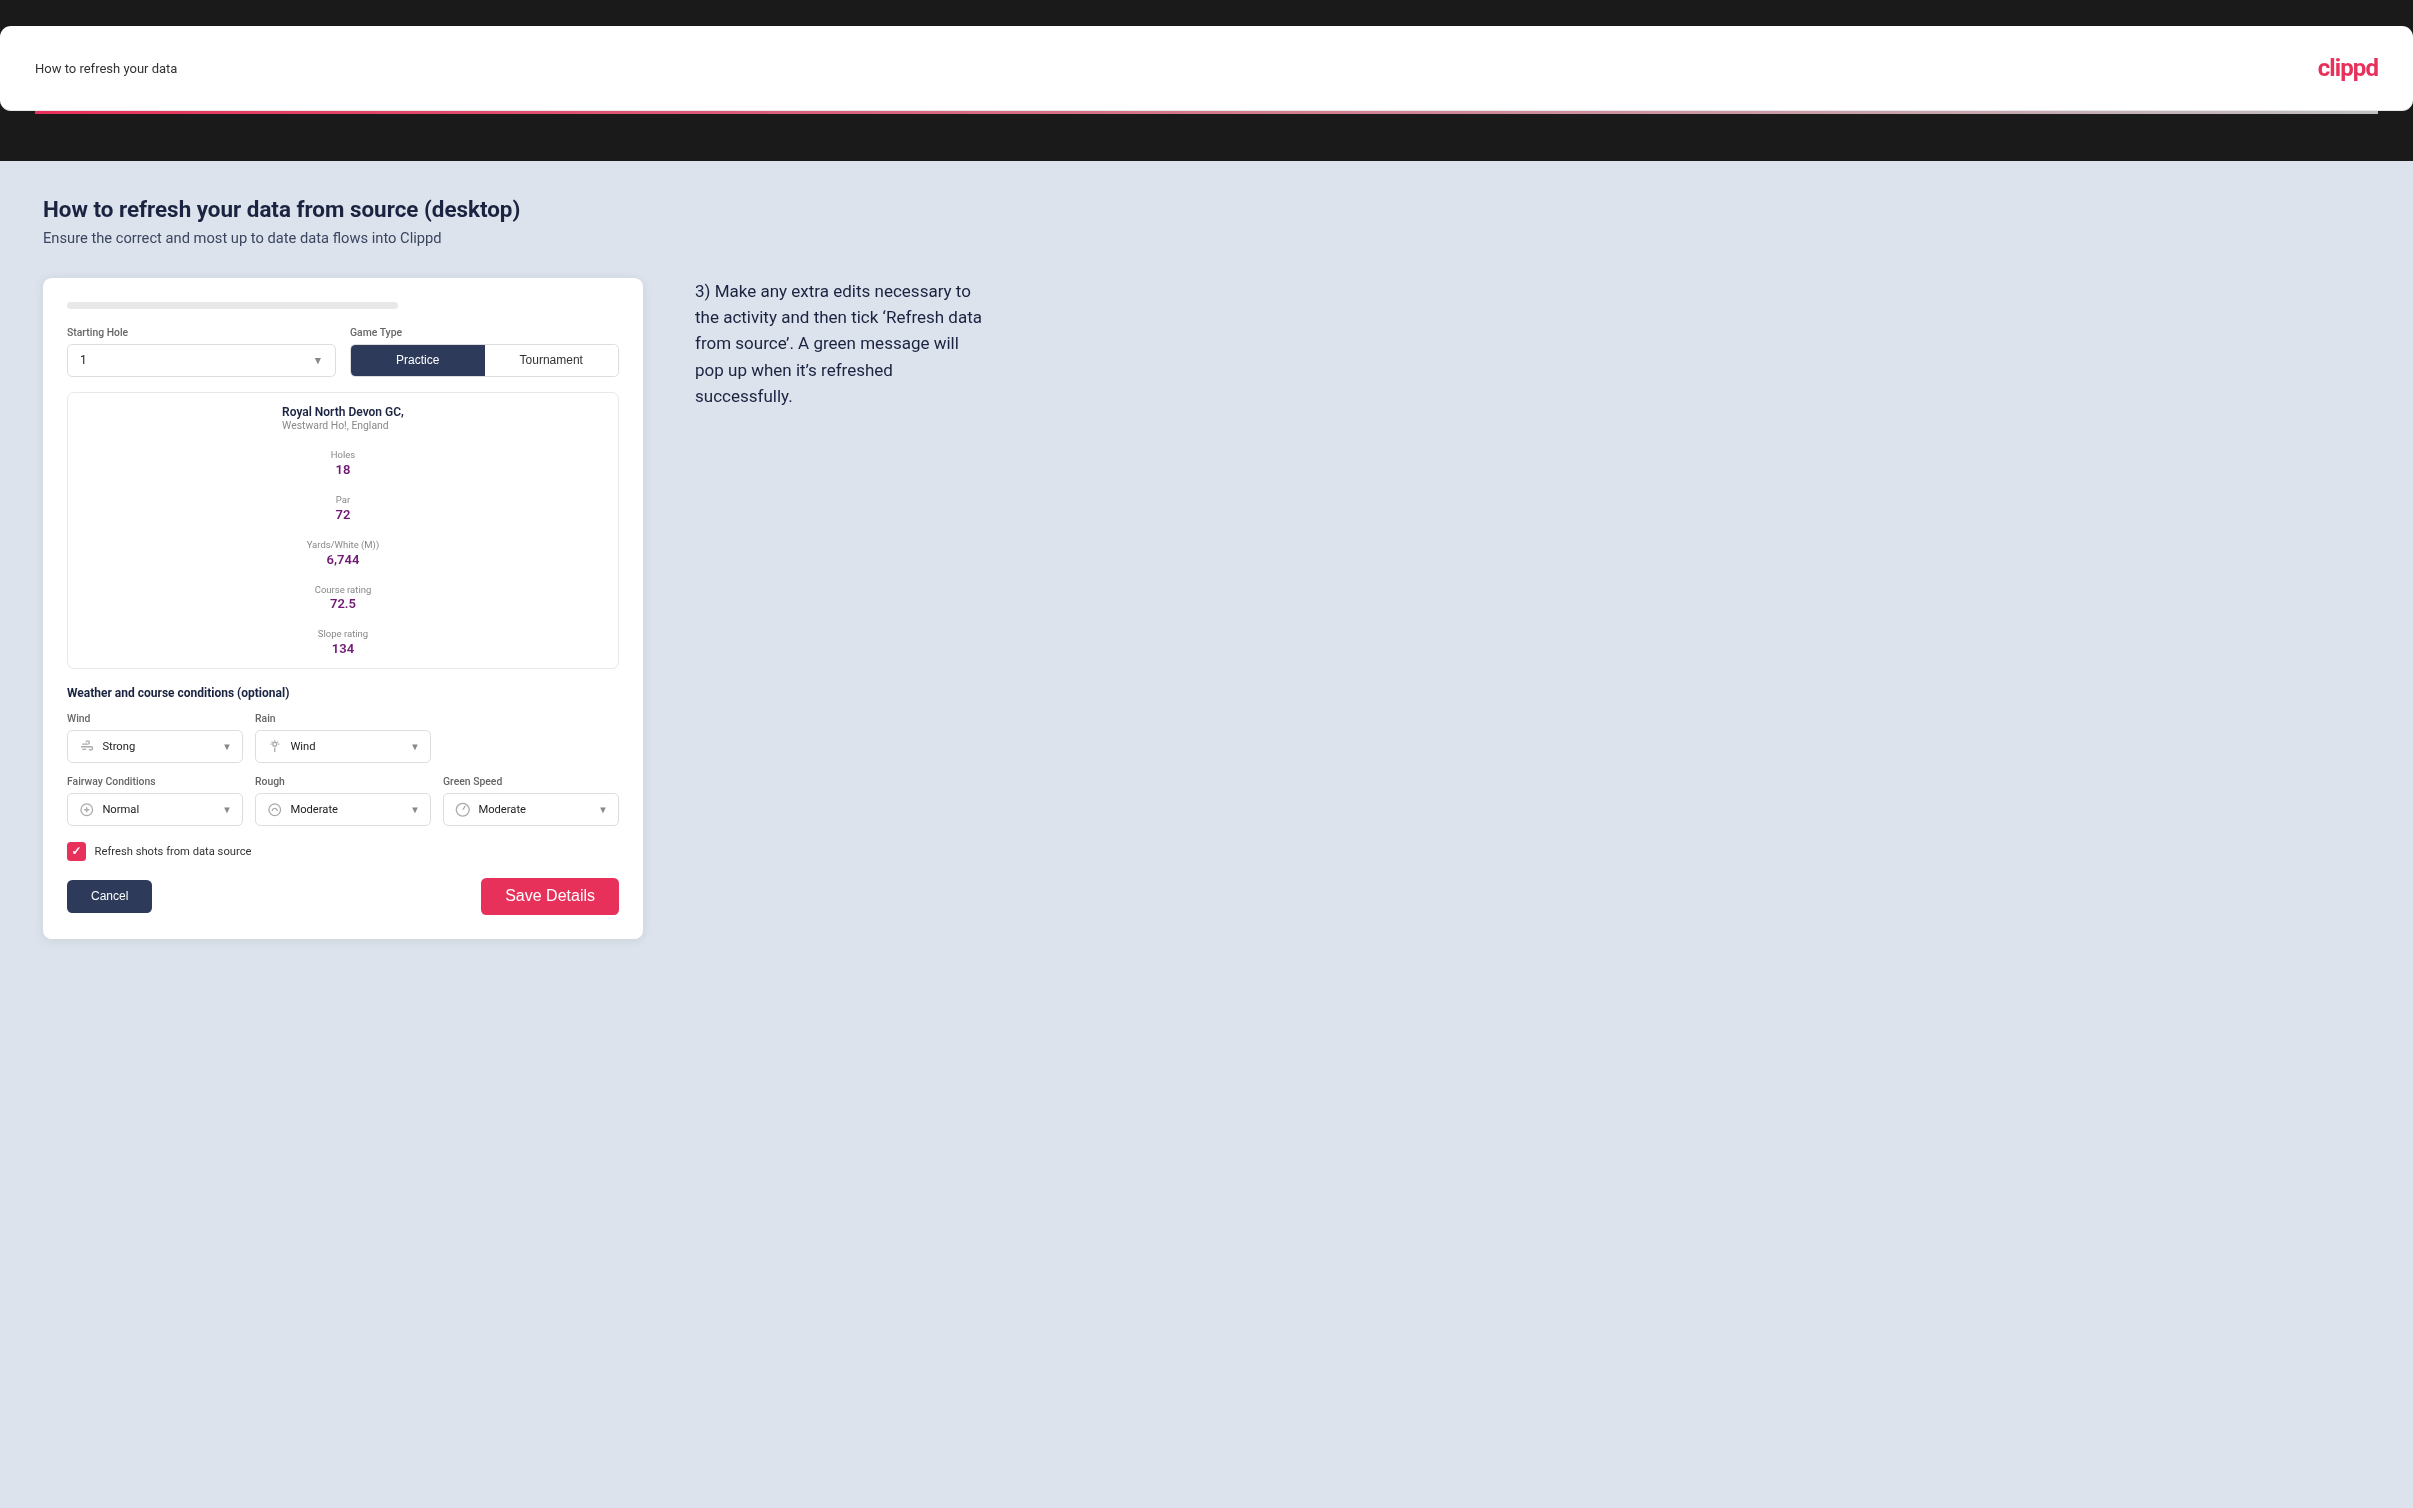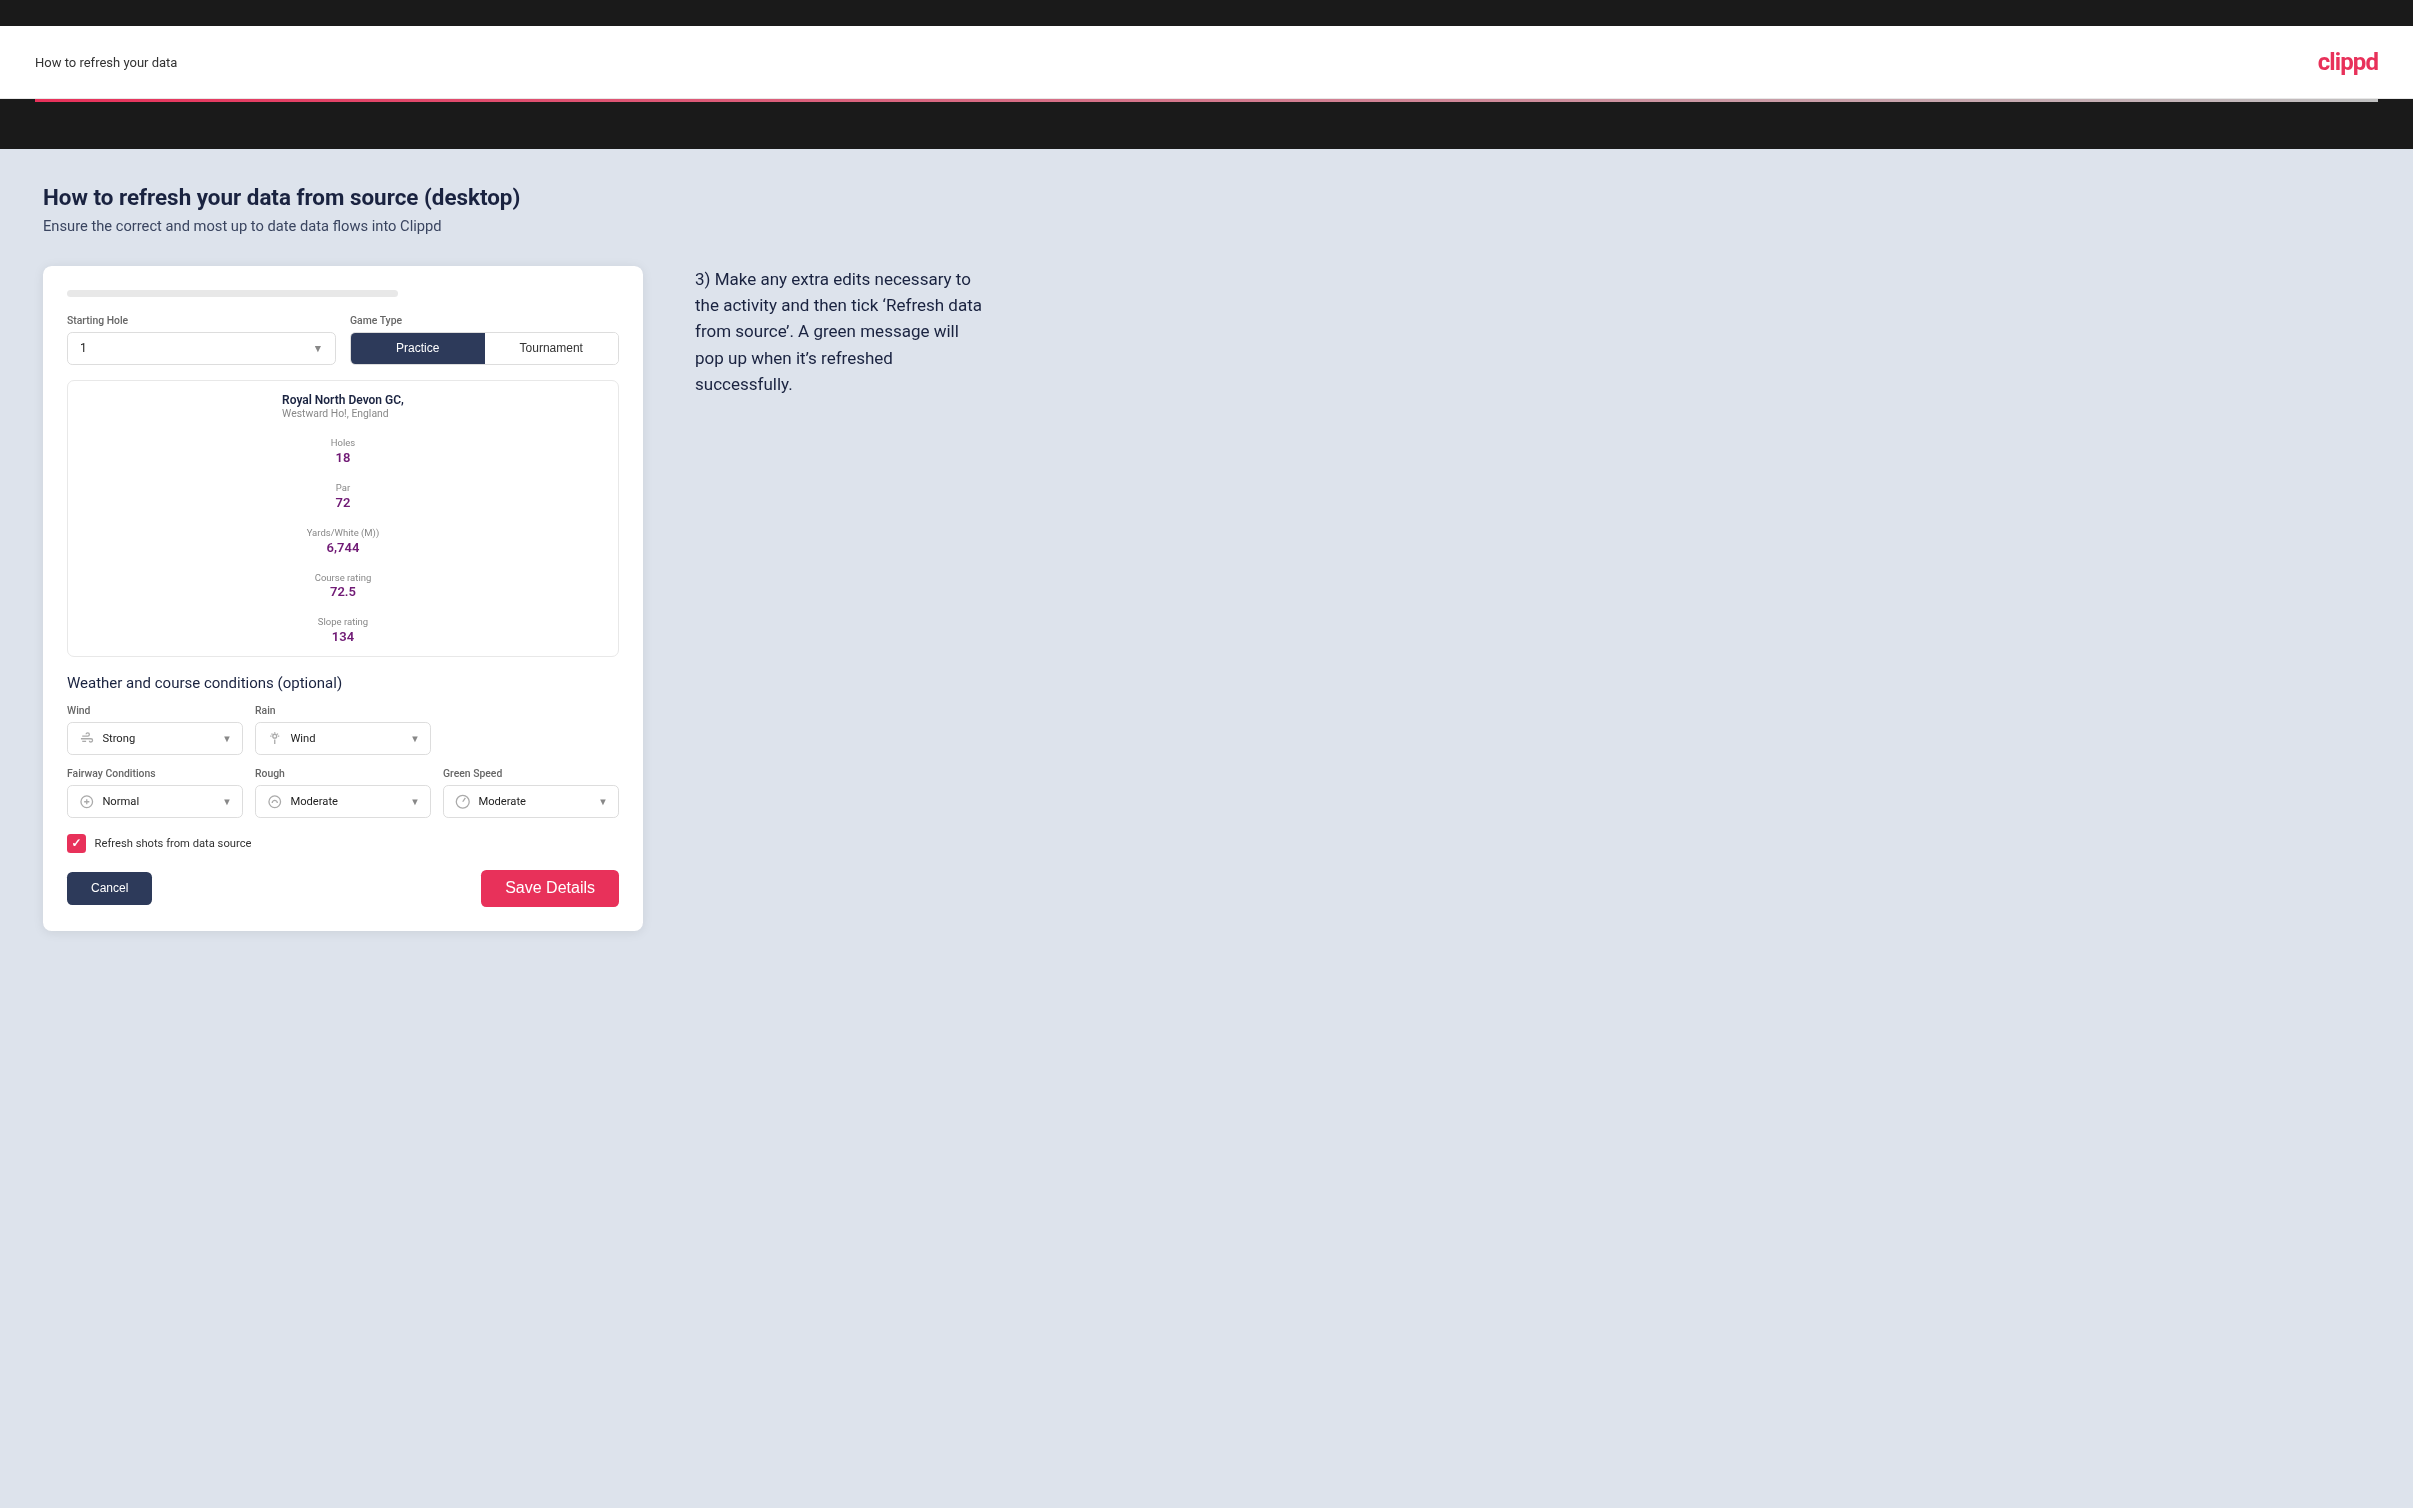--- a/index.html
+++ b/index.html
@@ -10,22 +10,23 @@
     }
     .top-bar {
       background: #1a1a1a;
       height: 26px;
     }
     .header {
       background: #fff;
       display: flex;
       align-items: center;
       justify-content: space-between;
-      padding: 22px 35px;
+      padding: 28px 35px;
       border-bottom: 1.7px solid #e8e8e8;
+      border-radius: 11px;
     }
     .header-title {
       font-size: 13px;
       color: #333;
     }
     .logo {
       font-size: 24px;
       font-weight: 700;
       color: #e8315a;
       letter-spacing: -0.9px;
@@ -156,22 +157,22 @@
       font-size: 9.5px;
       color: #888;
       margin-bottom: 1.7px;
     }
     .course-stat .stat-value {
       font-size: 13px;
       font-weight: 600;
       color: #701a75;
     }
     .section-label {
-      font-size: 15px;
-      font-weight: 400;
+      font-size: 12px;
+      font-weight: 700;
       color: #1a2340;
       margin-bottom: 12px;
     }
     .three-col {
       display: flex;
       gap: 12px;
       margin-bottom: 12px;
     }
     .three-col > div {
       flex: 1;

